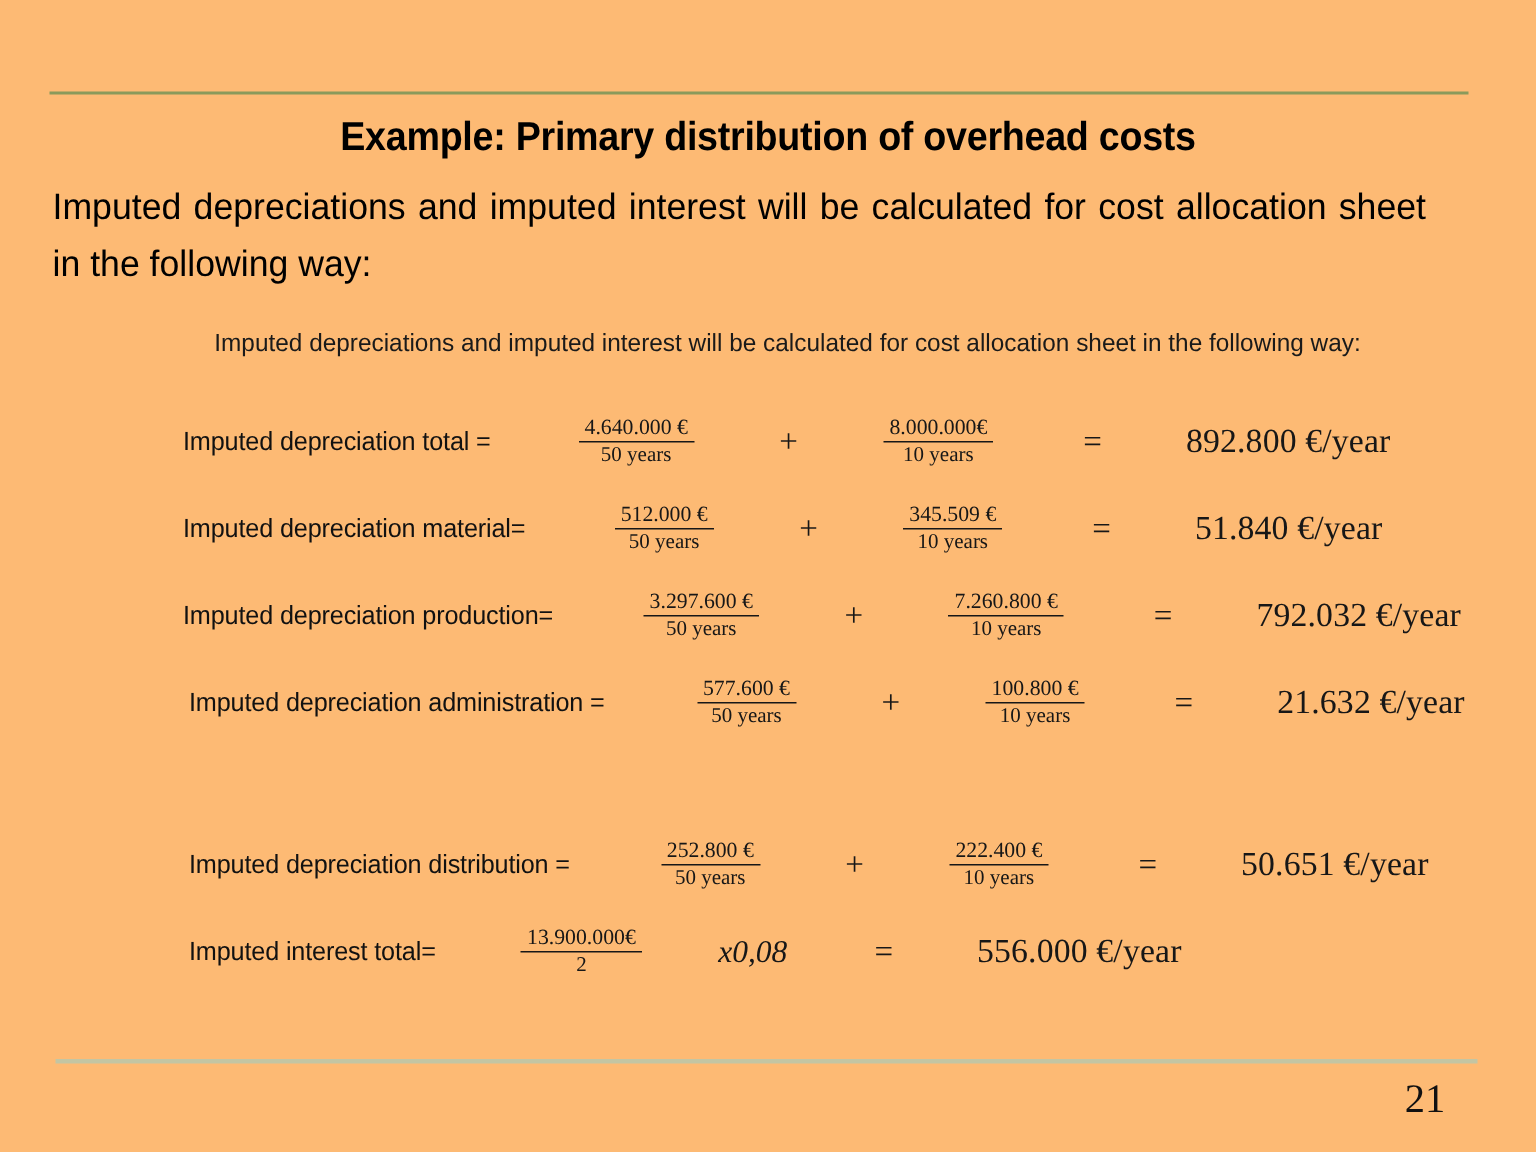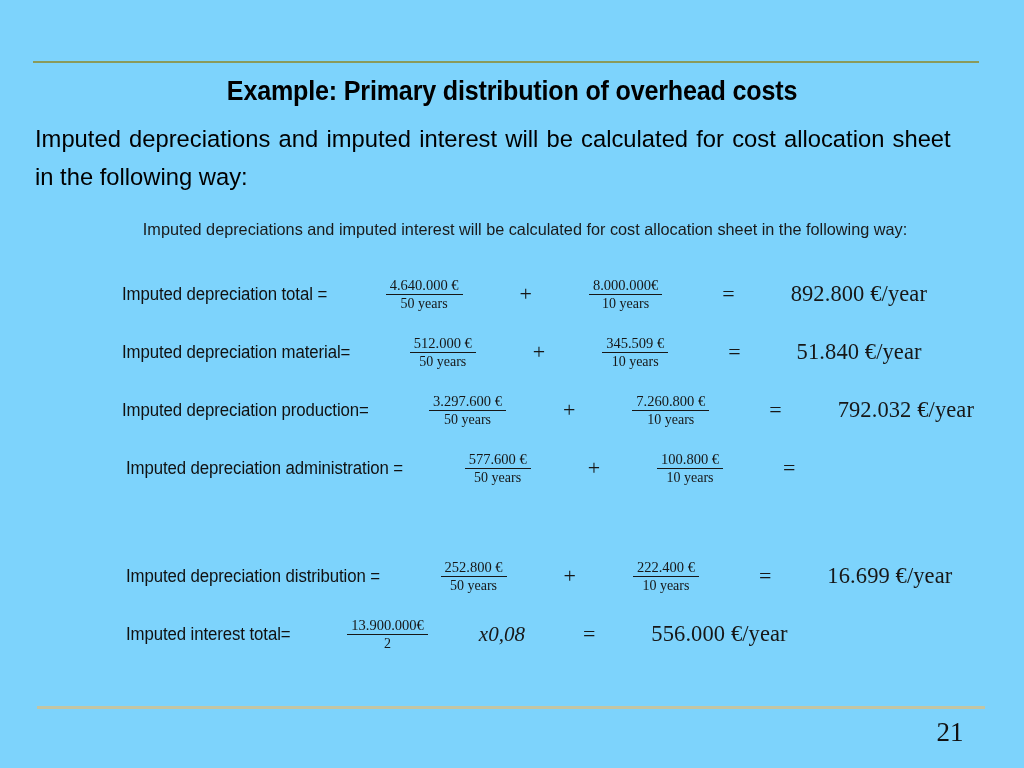--- a/index.html
+++ b/index.html
@@ -12,21 +12,21 @@
     height: 768px;
     position: relative;
     overflow: hidden;
     font-family: "Liberation Sans", sans-serif;
     color: #000000;
   }
 
   .slide {
     position: absolute;
     inset: 0;
-    background: #7dd3fc;
+    background: #fdba74;
   }
 
   
   .rule-top {
     position: absolute;
     left: 33px;
     top: 61px;
     width: 946px;
     height: 2px;
     background: #8a9a5b;
@@ -255,35 +255,36 @@
         <span class="frac">
           <span class="num">577.600 €</span>
           <span class="den">50 years</span>
         </span>
         <span class="op">+</span>
         <span class="frac">
           <span class="num">100.800 €</span>
           <span class="den">10 years</span>
         </span>
         <span class="op-eq">=</span>
+        <span class="result">21.632 €/year</span>
       </div>
 
       <div class="eq r4">
         <span class="eq-label">Imputed depreciation distribution =</span>
         <span class="frac">
           <span class="num">252.800 €</span>
           <span class="den">50 years</span>
         </span>
         <span class="op">+</span>
         <span class="frac">
           <span class="num">222.400 €</span>
           <span class="den">10 years</span>
         </span>
         <span class="op-eq">=</span>
-        <span class="result">16.699 €/year</span>
+        <span class="result">50.651 €/year</span>
       </div>
 
       <div class="eq r5">
         <span class="eq-label">Imputed interest total=</span>
         <span class="frac">
           <span class="num">13.900.000€</span>
           <span class="den">2</span>
         </span>
         <span class="mult">x0,08</span>
         <span class="op-eq">=</span>

